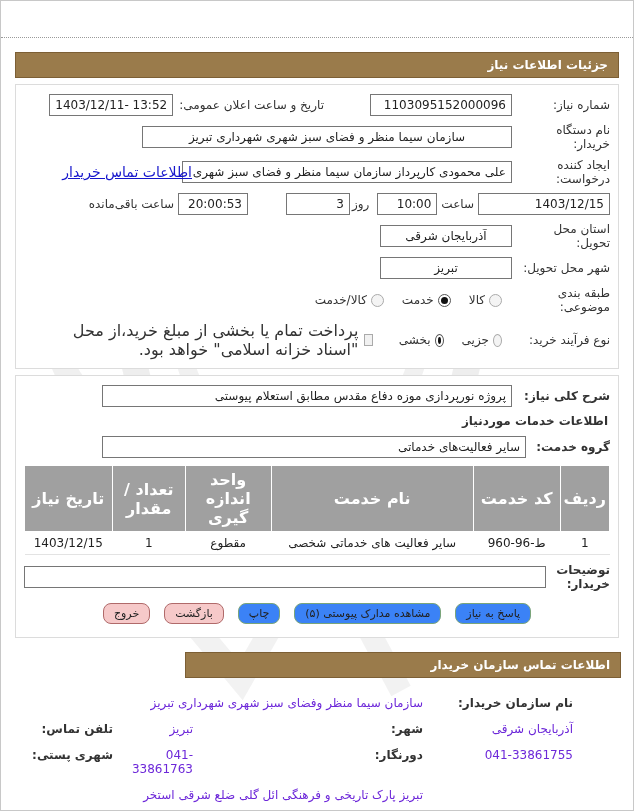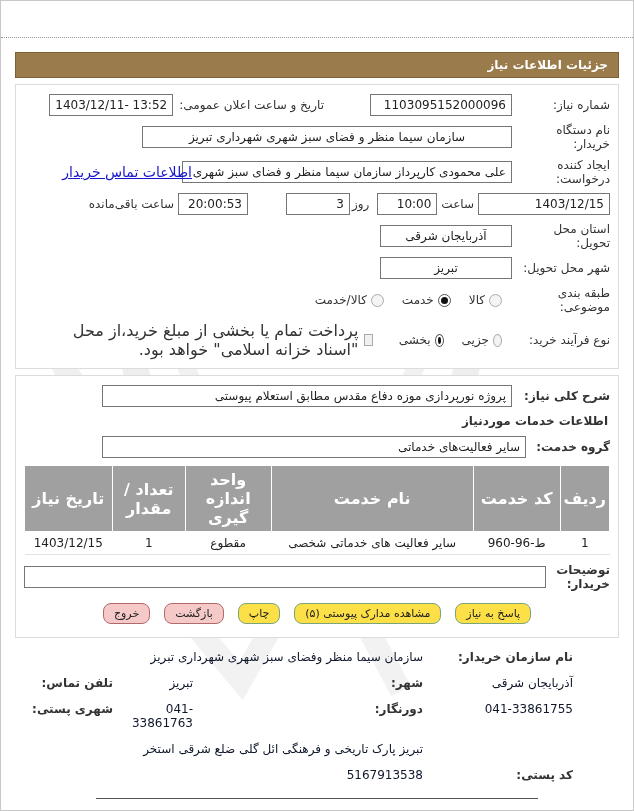--- a/index.html
+++ b/index.html
@@ -27,25 +27,25 @@
   .radio.on{border-color:#555;background:#fff;}
   .radio.on::after{content:"";position:absolute;inset:2px;border-radius:50%;background:#111;}
   .chk{display:inline-block;width:10px;height:10px;border:1px solid #aaa;background:#f1f1f1;margin:0 18px 0 6px;vertical-align:middle;}
   .opt{margin-left:8px;}
   .sec-title{font-weight:bold;margin:4px 2px 8px 0;}
   table.svc{width:100%;border-collapse:collapse;margin:4px 0 8px 0;}
   table.svc th{background:#a0a0a0;color:#fff;font-weight:bold;font-size:16px;padding:4px 3px;border:1px solid #fff;}
   table.svc td{background:#fff;color:#222;font-size:12px;padding:4px 3px;text-align:center;border-bottom:1px solid #e3e3e3;}
   .btnrow{display:flex;justify-content:center;gap:14px;margin:12px 0 4px 0;}
   .btn{font-family:"DejaVu Sans",sans-serif;font-size:11px;color:#222;padding:3px 10px;cursor:pointer;border-radius:8px;}
-  .btn.green{background:#fde047;border:1px solid #7aa57a;}
+  .btn.green{background:#3b82f6;border:1px solid #7aa57a;}
   .btn.pink{background:#f6c9c9;border:1px solid #b06a6a;}
   .bar2{width:414px;margin:14px 12px 12px auto;}
   .grid{display:grid;grid-template-columns:150px 230px 80px auto;row-gap:12px;padding:6px 60px 0 20px;align-items:start;}
-  .grid .val{color:#0f172a;}
+  .grid .val{color:#6d28d9;}
   .span3{grid-column:2 / 5;}
   .rule{border:0;border-top:1px solid #555;margin:16px 95px 14px 95px;}
   .creator{padding:4px 60px 0 20px;}
 </style>
 </head>
 <body>
 
 <div class="page">
 
   <svg class="watermark" width="632" height="809" viewBox="0 0 632 809">
@@ -167,20 +167,21 @@
 
       <div class="btnrow">
         <button class="btn green">پاسخ به نیاز</button>
         <button class="btn green">مشاهده مدارک پیوستی (۵)</button>
         <button class="btn green">چاپ</button>
         <button class="btn pink">بازگشت</button>
         <button class="btn pink">خروج</button>
       </div>
     </div>
 
+    <div class="bar bar2">اطلاعات تماس سازمان خریدار</div>
 
     <div class="grid">
       <span class="lbl-b">نام سازمان خریدار:</span>
       <span class="val span3">سازمان سیما منظر وفضای سبز شهری شهرداری تبریز</span>
 
       <span class="val">آذربایجان شرقی</span>
       <span class="lbl-b">شهر:</span>
       <span class="val">تبریز</span>
 
       <span class="lbl-b">تلفن تماس:</span>

